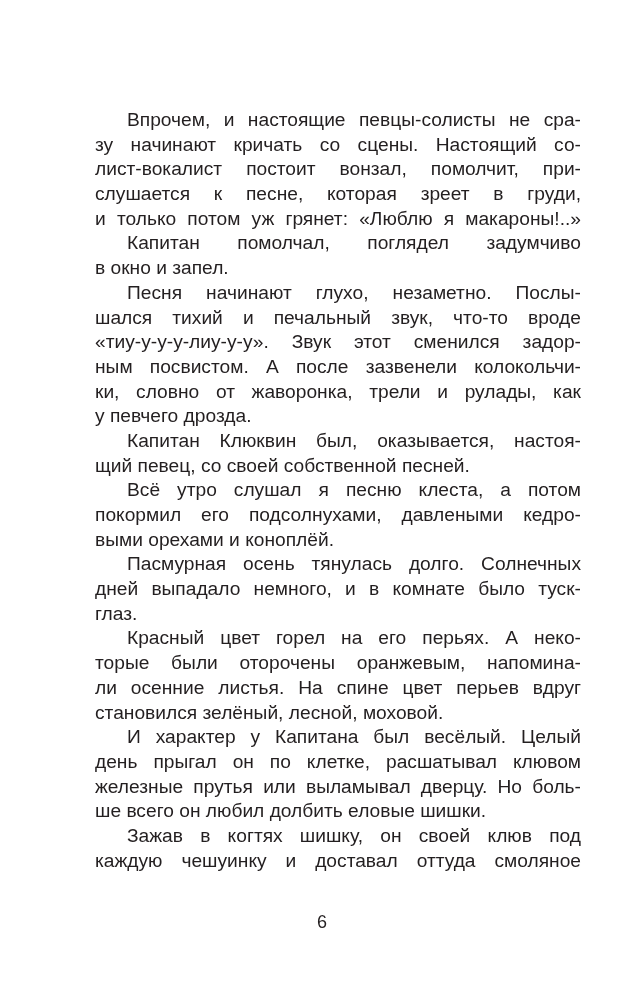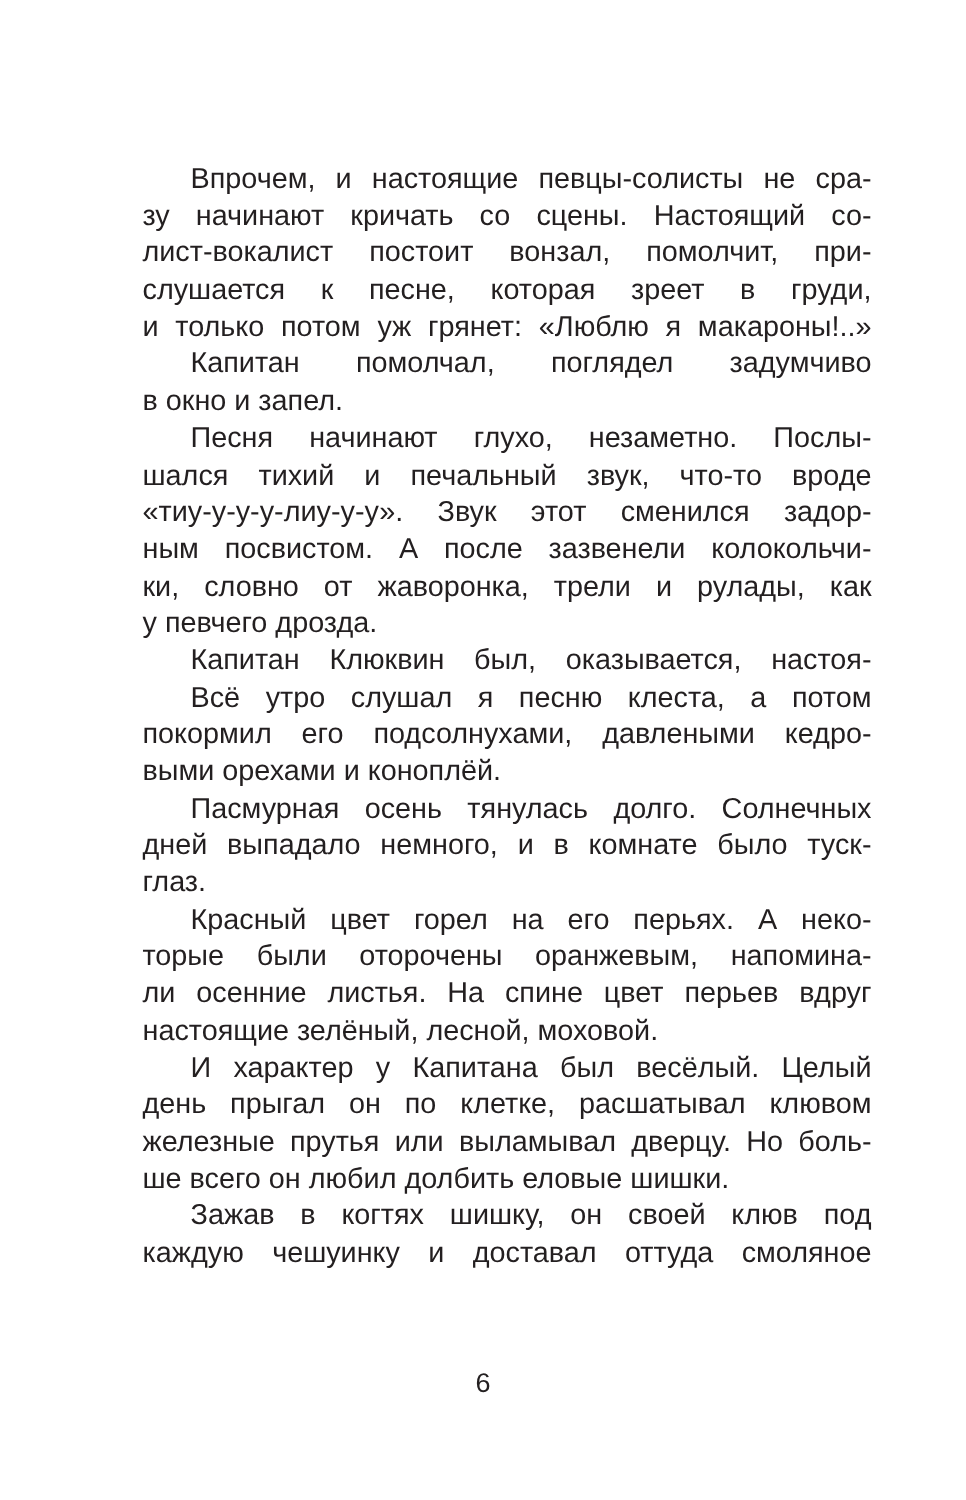--- a/index.html
+++ b/index.html
@@ -78,39 +78,40 @@
       <span class="line indent">Песня начинают глухо, незаметно. Послы-</span>
       <span class="line">шался тихий и печальный звук, что-то вроде</span>
       <span class="line">«тиу-у-у-у-лиу-у-у». Звук этот сменился задор-</span>
       <span class="line">ным посвистом. А после зазвенели колокольчи-</span>
       <span class="line">ки, словно от жаворонка, трели и рулады, как</span>
       <span class="line last">у певчего дрозда.</span>
     </div>
 
     <div>
       <span class="line indent">Капитан Клюквин был, оказывается, настоя-</span>
+      <span class="line last">щий певец, со своей собственной песней.</span>
     </div>
 
     <div>
       <span class="line indent">Всё утро слушал я песню клеста, а потом</span>
       <span class="line">покормил его подсолнухами, давлеными кедро-</span>
       <span class="line last">выми орехами и коноплёй.</span>
     </div>
 
     <div>
       <span class="line indent">Пасмурная осень тянулась долго. Солнечных</span>
       <span class="line">дней выпадало немного, и в комнате было туск-</span>
       <span class="line last">глаз.</span>
     </div>
 
     <div>
       <span class="line indent">Красный цвет горел на его перьях. А неко-</span>
       <span class="line">торые были оторочены оранжевым, напомина-</span>
       <span class="line">ли осенние листья. На спине цвет перьев вдруг</span>
-      <span class="line last">настоящие зелёный, лесной, моховой.</span>
+      <span class="line last">становился зелёный, лесной, моховой.</span>
     </div>
 
     <div>
       <span class="line indent">И характер у Капитана был весёлый. Целый</span>
       <span class="line">день прыгал он по клетке, расшатывал клювом</span>
       <span class="line">железные прутья или выламывал дверцу. Но боль-</span>
       <span class="line last">ше всего он любил долбить еловые шишки.</span>
     </div>
 
     <div>

